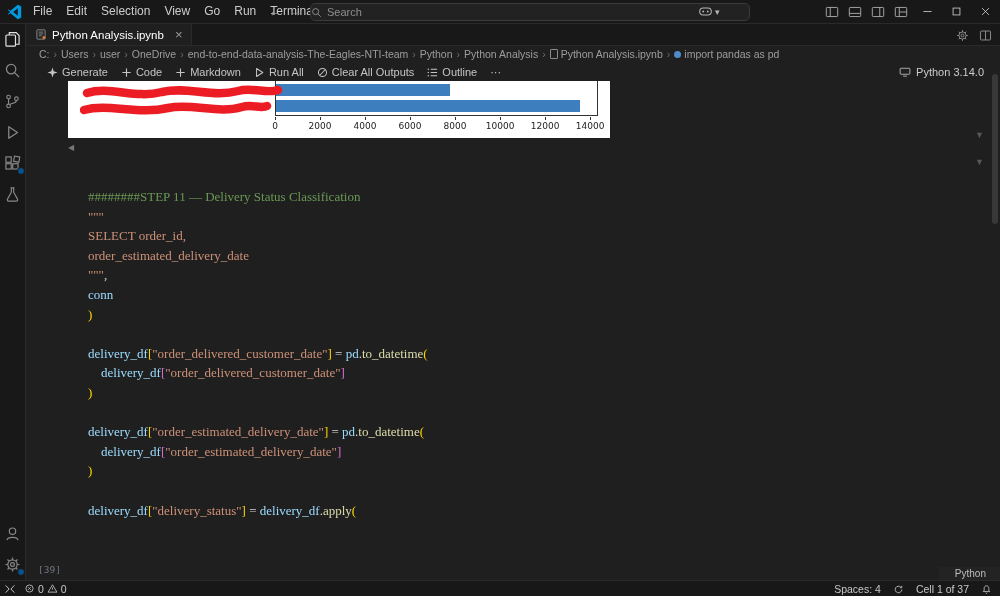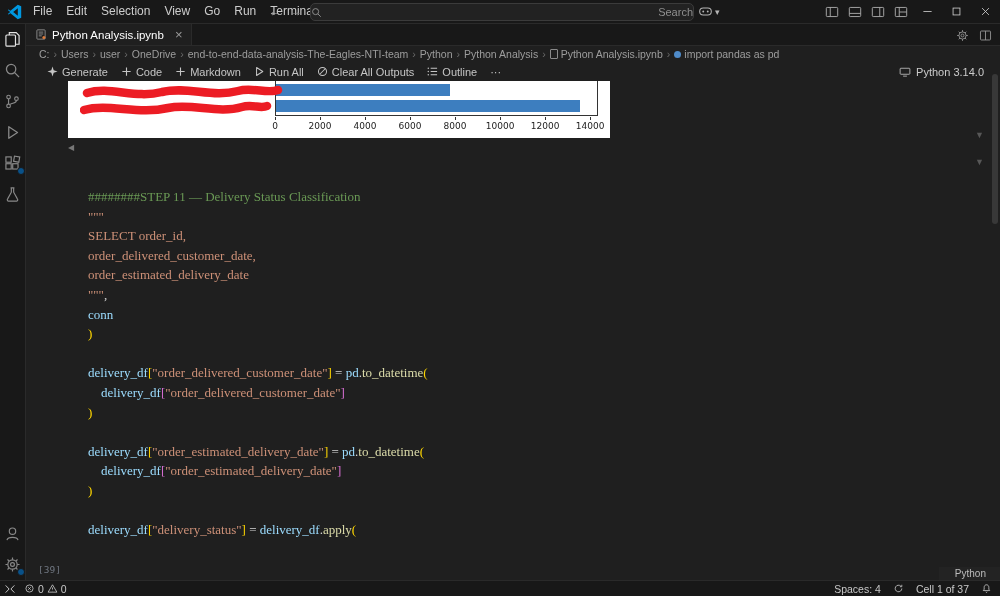--- a/index.html
+++ b/index.html
@@ -7,22 +7,22 @@
 .window{position:relative;width:1000px;height:596px;background:#1f1f1f;color:#ccc;
   font-family:"Liberation Sans",sans-serif;font-size:12px;overflow:hidden}
 
 
 .titlebar{position:relative;height:24px;background:#181818;border-bottom:1px solid #2a2a2a}
 .logo{position:absolute;left:7px;top:4px;width:16px;height:16px}
 .menubar{position:absolute;left:26px;top:0;height:23px;display:flex;align-items:center}
 .menu-item{padding:0 7px;line-height:23px;font-size:12px;color:#cccccc;cursor:default}
 .nav-arrow{position:absolute;top:0;line-height:23px;font-size:13px;color:#bdbdbd}
 .nav-back{left:268px}.nav-fwd{left:289px;color:#8d8d8d}
-.command-center{position:absolute;left:310px;top:3px;width:384px;height:18px;background:#222222;
-  border:1px solid #3b3b3b;border-radius:5px;display:flex;align-items:center;justify-content:space-between;
+.command-center{position:absolute;left:310px;top:3px;width:440px;height:18px;background:#222222;
+  border:1px solid #3b3b3b;border-radius:5px;display:flex;align-items:center;justify-content:flex-start;
   gap:5px;color:#8f8f8f;font-size:11px}
 .copilot-btn{position:absolute;left:698px;top:4px;display:flex;align-items:center;gap:2px;color:#b5b5b5;font-size:9px}
 .layout-btns{position:absolute;right:92px;top:0;height:23px;display:flex;align-items:center;gap:9px;opacity:.85}
 .win-controls{position:absolute;right:0;top:0;height:23px;display:flex}
 .win-controls>span{width:29px;height:23px;display:flex;align-items:center;justify-content:center}
 
 
 .body{display:flex;height:556px}
 .activitybar{width:26px;background:#181818;border-right:1px solid #2a2a2a;display:flex;flex-direction:column;
   justify-content:space-between;padding:5px 0 6px}
@@ -40,21 +40,21 @@
 
 .breadcrumbs{height:16px;display:flex;align-items:center;padding-left:13px;font-size:10.5px;color:#9d9d9d;
   white-space:nowrap;overflow:hidden}
 .bc-sep{margin:0 4px;color:#6b6b6b}
 .bc-item{display:flex;align-items:center;gap:3px}
 .bc-book{width:8px;height:10px;border:1px solid #8a8a8a;border-radius:1px}
 .bc-sym{width:7px;height:7px;border-radius:50%;background:#4f8bc9}
 
 .nb-toolbar{position:relative;height:19px;display:flex;align-items:center;gap:13px;padding-left:21px;
   font-size:11px;color:#c5c5c5}
-.tb-item{display:flex;align-items:flex-start;gap:4px;cursor:default}
+.tb-item{display:flex;align-items:flex-end;gap:4px;cursor:default}
 .tb-kernel{position:absolute;right:16px;top:0;height:19px;display:flex;align-items:center;gap:5px;color:#cccccc}
 
 
 .notebook{position:relative;flex:1;overflow:hidden;background:#1f1f1f}
 .chart-output{position:absolute;left:42px;top:0;width:542px;height:57px;background:#ffffff}
 .plot{position:absolute;left:207px;top:0;width:323px;height:35px;border-left:1.3px solid #333;
   border-right:1.3px solid #333;border-bottom:1.3px solid #333}
 .bar{position:absolute;left:0;height:12px}
 .axis{position:absolute;left:207px;top:35px;width:323px;height:20px}
 .tickmark{position:absolute;top:1px;width:1px;height:3px;background:#333}
@@ -74,21 +74,21 @@
 .lang-strip{position:absolute;right:0;top:486px;height:13px;line-height:13px;padding:0 14px 0 16px;
   background:#232323;font-size:10px;color:#bdbdbd}
 
 .scrollbar{position:absolute;right:0;top:38px;bottom:0;width:10px}
 .thumb{position:absolute;top:12px;left:2px;width:6px;height:150px;background:rgba(121,121,121,.28);border-radius:3px}
 
 
 .statusbar{height:16px;background:#181818;border-top:1px solid #2a2a2a;display:flex;align-items:center;
   font-size:10.5px;color:#c8c8c8;padding:0 8px 0 4px}
 .sb-left{display:flex;align-items:center;gap:8px}
-.sb-right{margin-left:auto;display:flex;align-items:flex-start;gap:12px}
+.sb-right{margin-left:auto;display:flex;align-items:flex-end;gap:12px}
 .sb-item{display:flex;align-items:center;gap:3px}
 svg{display:block}
 </style>
 </head>
 <body>
 
 <div class="window">
 
   <header class="titlebar">
     <span class="logo">
@@ -386,21 +386,20 @@
           </svg>
         </div>
         <span class="out-arrow">◀</span>
         <span class="hint hint1">▼</span>
         <span class="hint hint2">▼</span>
 
         <div class="code">
             <div class="code-line"><span class="tk-c">########STEP 11 — Delivery Status Classification</span></div>
             <div class="code-line"><span class="tk-s">"""</span></div>
             <div class="code-line"><span class="tk-s">SELECT order_id,</span></div>
-            <div class="code-line"><span class="tk-s">order_delivered_customer_date,</span></div>
             <div class="code-line"><span class="tk-s">order_estimated_delivery_date</span></div>
             <div class="code-line"><span class="tk-s">"""</span><span class="tk-o">,</span></div>
             <div class="code-line"><span class="tk-v">conn</span></div>
             <div class="code-line"><span class="tk-b1">)</span></div>
             <div class="code-line">​</div>
             <div class="code-line"><span class="tk-v">delivery_df</span><span class="tk-b1">[</span><span class="tk-s">"order_delivered_customer_date"</span><span class="tk-b1">]</span><span class="tk-o"> = </span><span class="tk-v">pd</span><span class="tk-o">.</span><span class="tk-f">to_datetime</span><span class="tk-b1">(</span></div>
             <div class="code-line"><span class="tk-o">    </span><span class="tk-v">delivery_df</span><span class="tk-b2">[</span><span class="tk-s">"order_delivered_customer_date"</span><span class="tk-b2">]</span></div>
             <div class="code-line"><span class="tk-b1">)</span></div>
             <div class="code-line">​</div>
             <div class="code-line"><span class="tk-v">delivery_df</span><span class="tk-b1">[</span><span class="tk-s">"order_estimated_delivery_date"</span><span class="tk-b1">]</span><span class="tk-o"> = </span><span class="tk-v">pd</span><span class="tk-o">.</span><span class="tk-f">to_datetime</span><span class="tk-b1">(</span></div>

